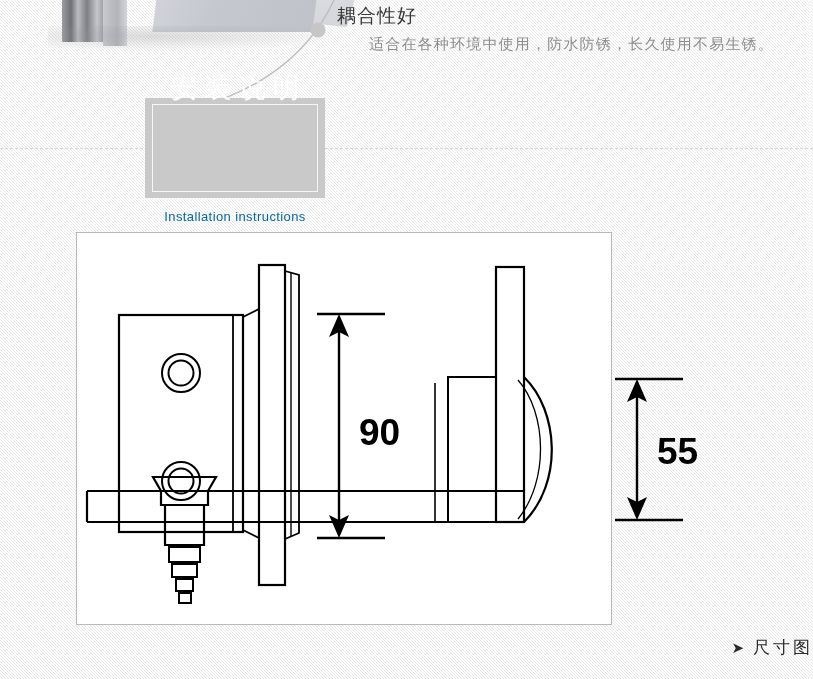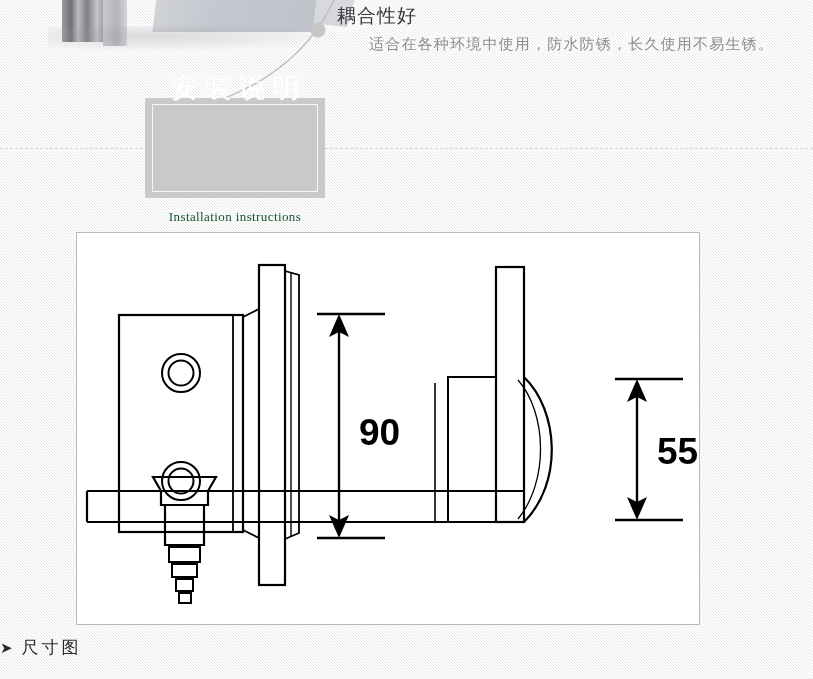--- a/index.html
+++ b/index.html
@@ -79,33 +79,33 @@
   }
   .badge-cn{
     color:#ffffff;font-size:27px;letter-spacing:7px;
     font-family:"DejaVu Serif", serif;
     text-indent:7px;line-height:32px;
   }
   .badge-rule{
     width:122px;height:1px;background:rgba(255,255,255,.9);margin:5px 0 6px;
   }
   .badge-en{
-    color:#14532d;font-size:13px;letter-spacing:.4px;
-    font-family:Liberation Serif, serif;line-height:16px;
+    color:#0369a1;font-size:13px;letter-spacing:.4px;
+    font-family:Liberation Sans, sans-serif;line-height:16px;
   }
   
   .panel{
-    position:absolute;left:76px;top:232px;width:624px;height:393px;
+    position:absolute;left:76px;top:232px;width:536px;height:393px;
     background:#ffffff;border:1px solid #b9b9b9;box-sizing:border-box;
   }
   .panel svg{display:block;}
   
   .caption{
     position:absolute;left:0;top:636px;width:813px;
-    text-align:left;color:#2b2b2b;font-size:17px;letter-spacing:3px;
+    text-align:right;color:#2b2b2b;font-size:17px;letter-spacing:3px;
     font-family:Liberation Serif, serif;
   }
   .caption .tri{font-size:15px;letter-spacing:0;margin-right:9px;}
 </style>
 </head>
 <body>
 
 <div id="page">
 
   <div class="product-photo">

